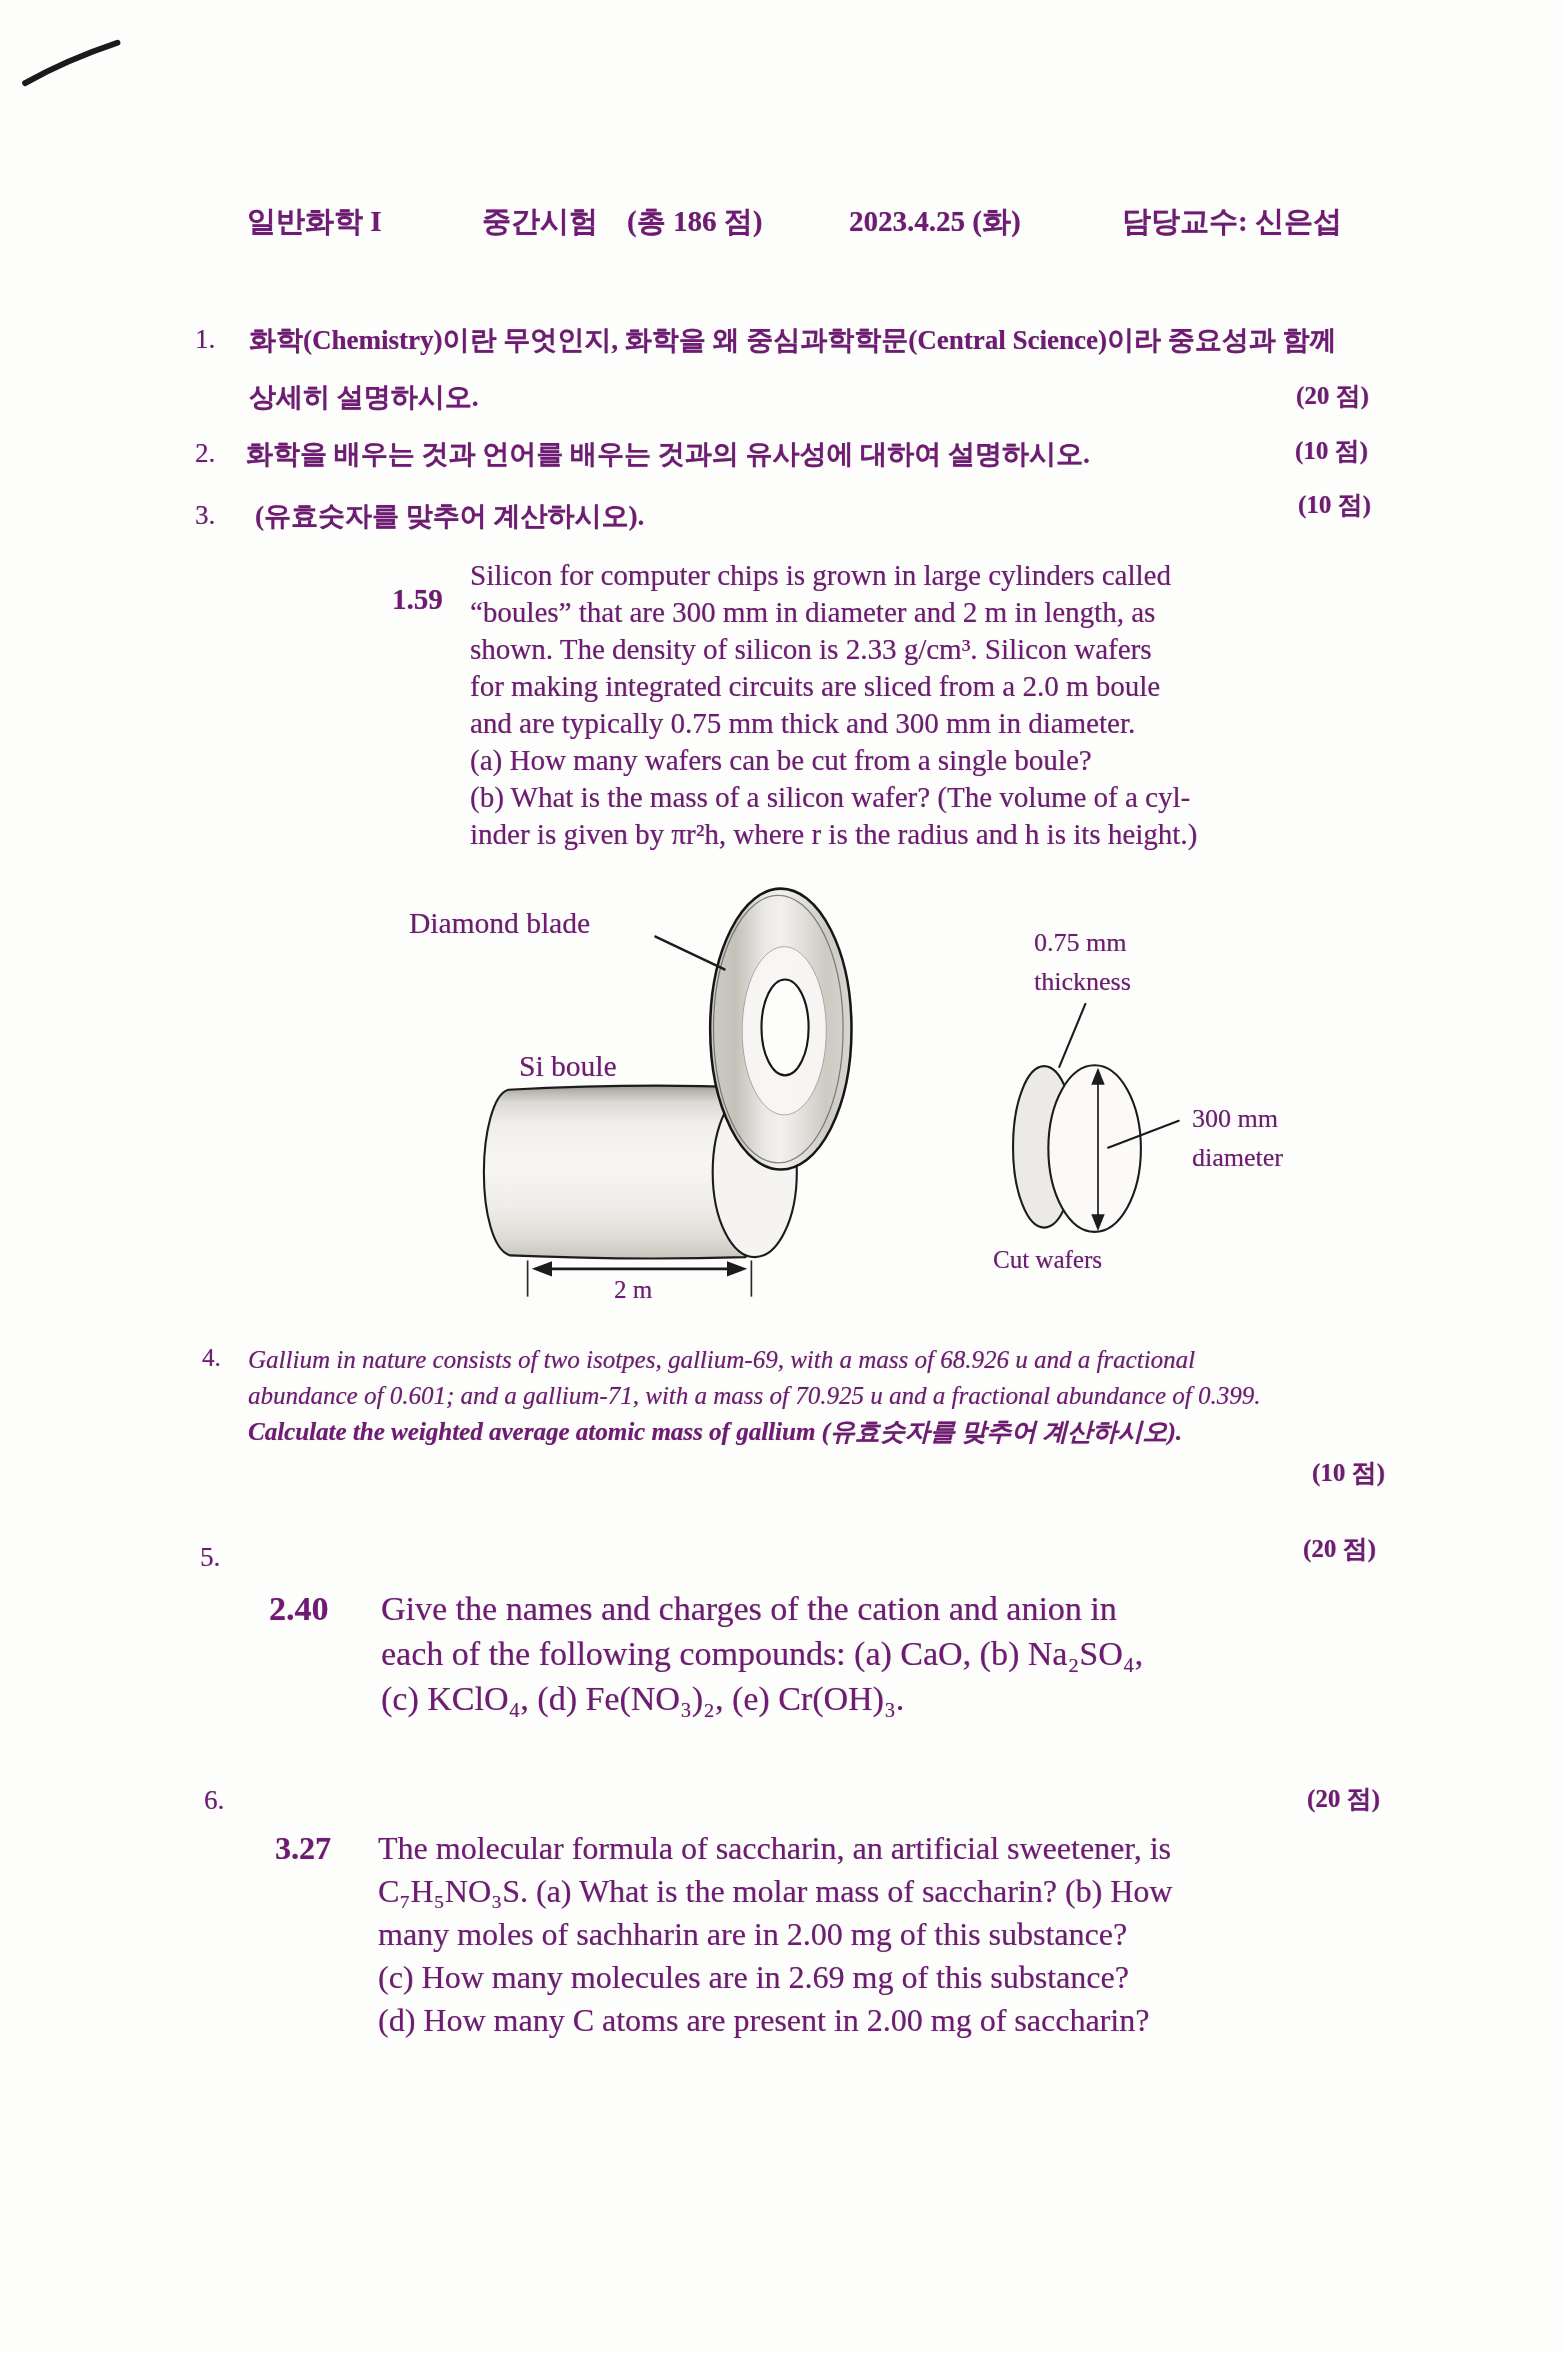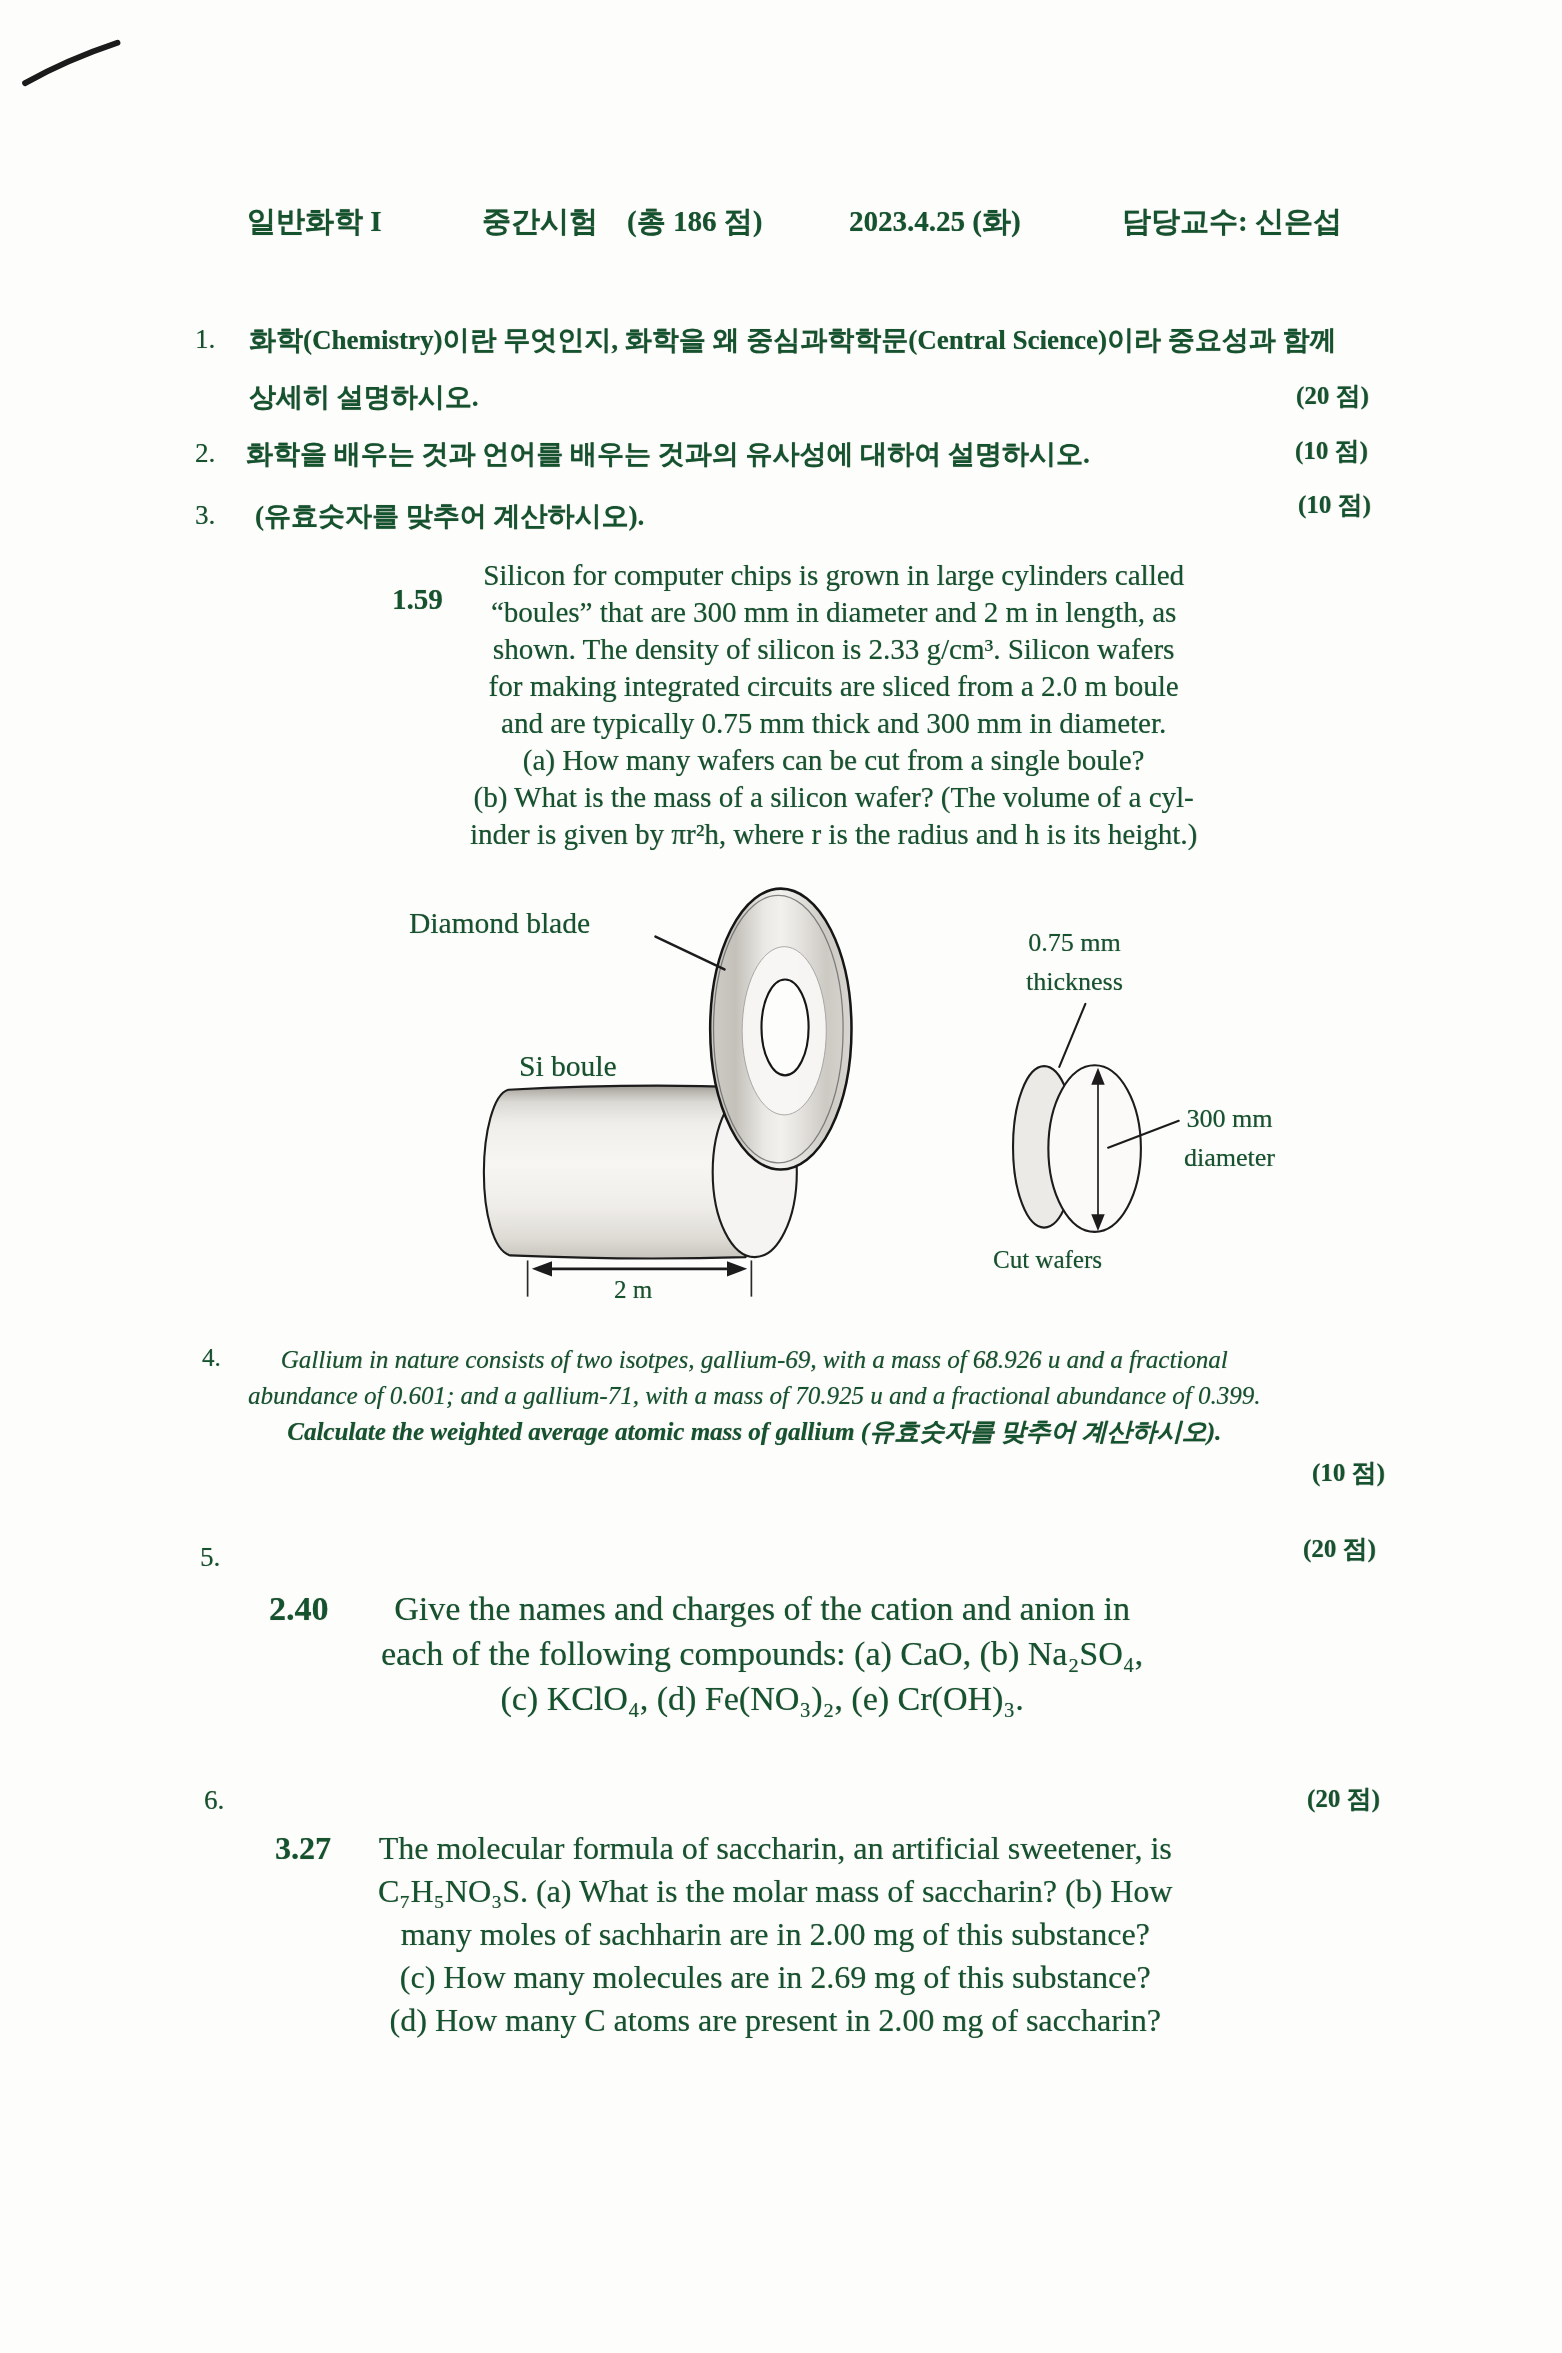--- a/index.html
+++ b/index.html
@@ -1,39 +1,39 @@
 <!DOCTYPE html>
 <html style="font-size:13.5px"><head>
 <meta charset="utf-8">
 <style>
   html,body{margin:0;padding:0;background:#e9e9e7;}
   .page{
     position:relative;width:1562px;height:2354px;margin:0 auto;
     background:#fdfdfc;overflow:hidden;
-    font-family:"Liberation Serif","DejaVu Serif",serif;color:#14532d;text-align:center;
+    font-family:"Liberation Serif","DejaVu Serif",serif;color:#701a75;
   }
   .abs{position:absolute;white-space:nowrap;}
   .fuzz{text-shadow:0.3px 0.3px 0.8px rgba(25,25,25,.45);}
   .kr{font-family:"Liberation Serif","DejaVu Serif",serif;font-weight:600;}
   .hdr{font-size:29px;font-weight:600;}
   .qno{font-size:27px;}
   .qtext{font-size:27px;}
   .pts{font-size:25px;}
   .p159{font-size:29px;line-height:37px;}
   .p159 div{height:37px;}
   .p240{font-size:34px;line-height:45px;}
   .p240 div{height:45px;}
   .p327{font-size:32px;line-height:43px;}
   .p327 div{height:43px;}
   .q4l{font-size:25px;line-height:36px;}
   .q4l div{height:36px;font-style:italic;}
   .bold{font-weight:bold;}
   .figlabel{font-size:25px;}
   .figlabel-lg{font-size:29.5px;}
-  .figlabel-sm{font-size:26px;line-height:39px;}
+  .figlabel-sm{font-size:26px;line-height:39px;margin-left:8px;}
   svg{position:absolute;}
 </style>
 </head>
 <body>
 
 <div class="page">
 
   <svg style="left:15px;top:29px;" width="126" height="72" viewBox="0 0 150 85">
     <path d="M 12 64 Q 62 36 122 16" fill="none" stroke="#1b1b1b" stroke-width="7" stroke-linecap="round"></path>
   </svg>

